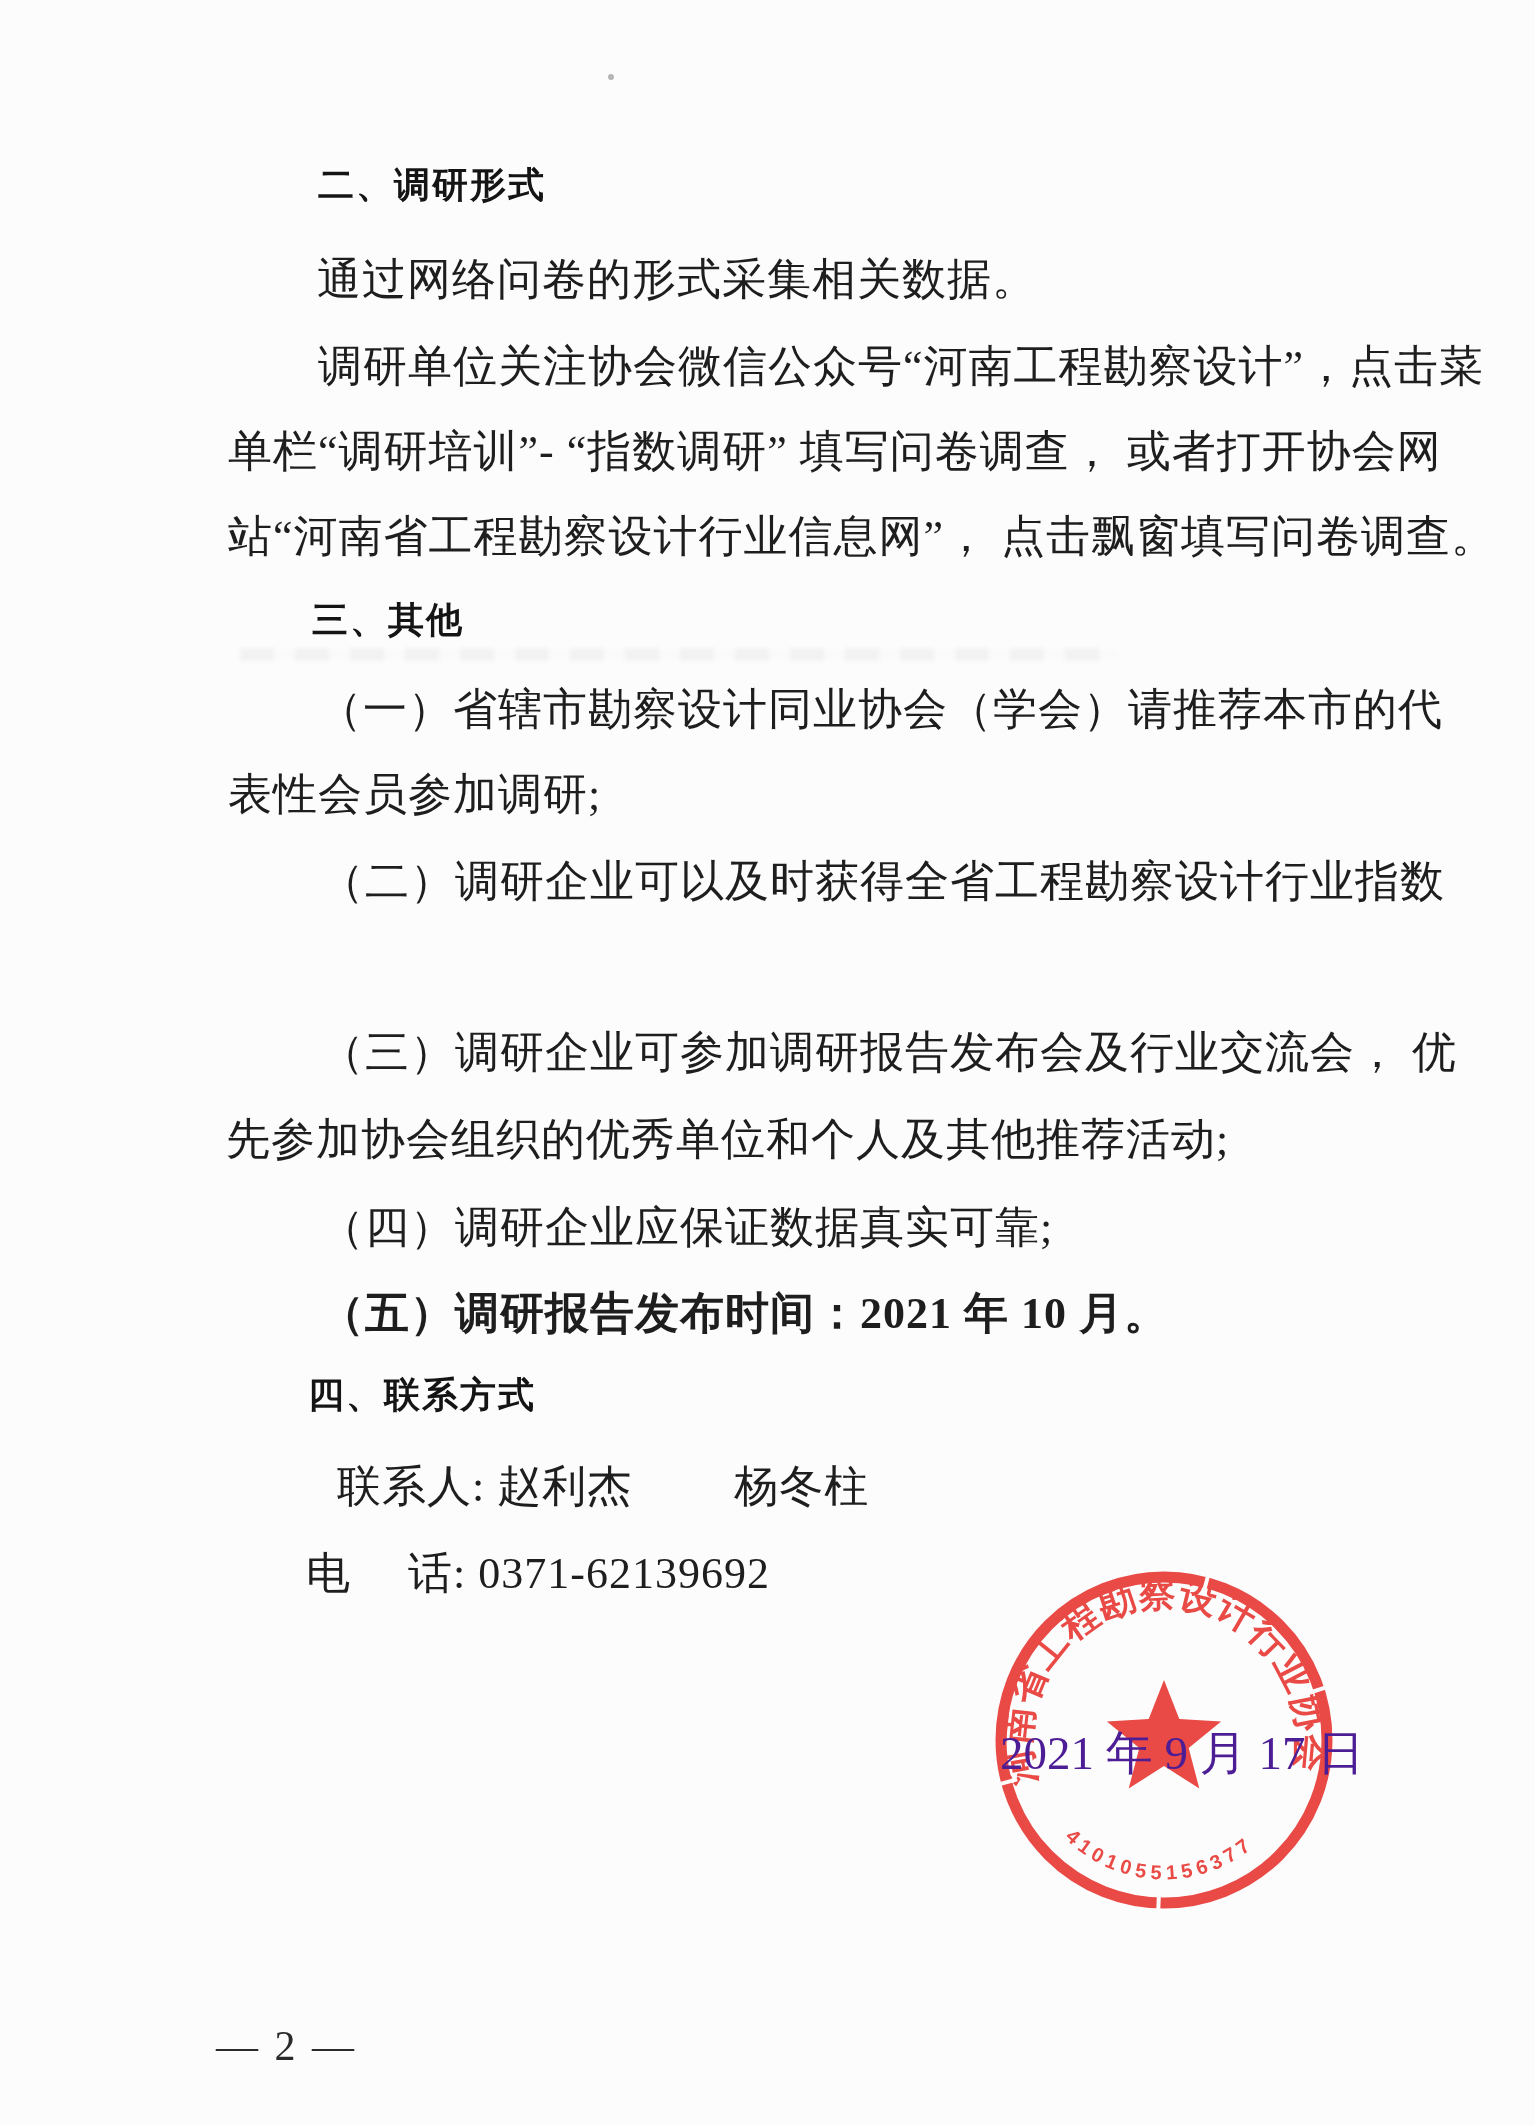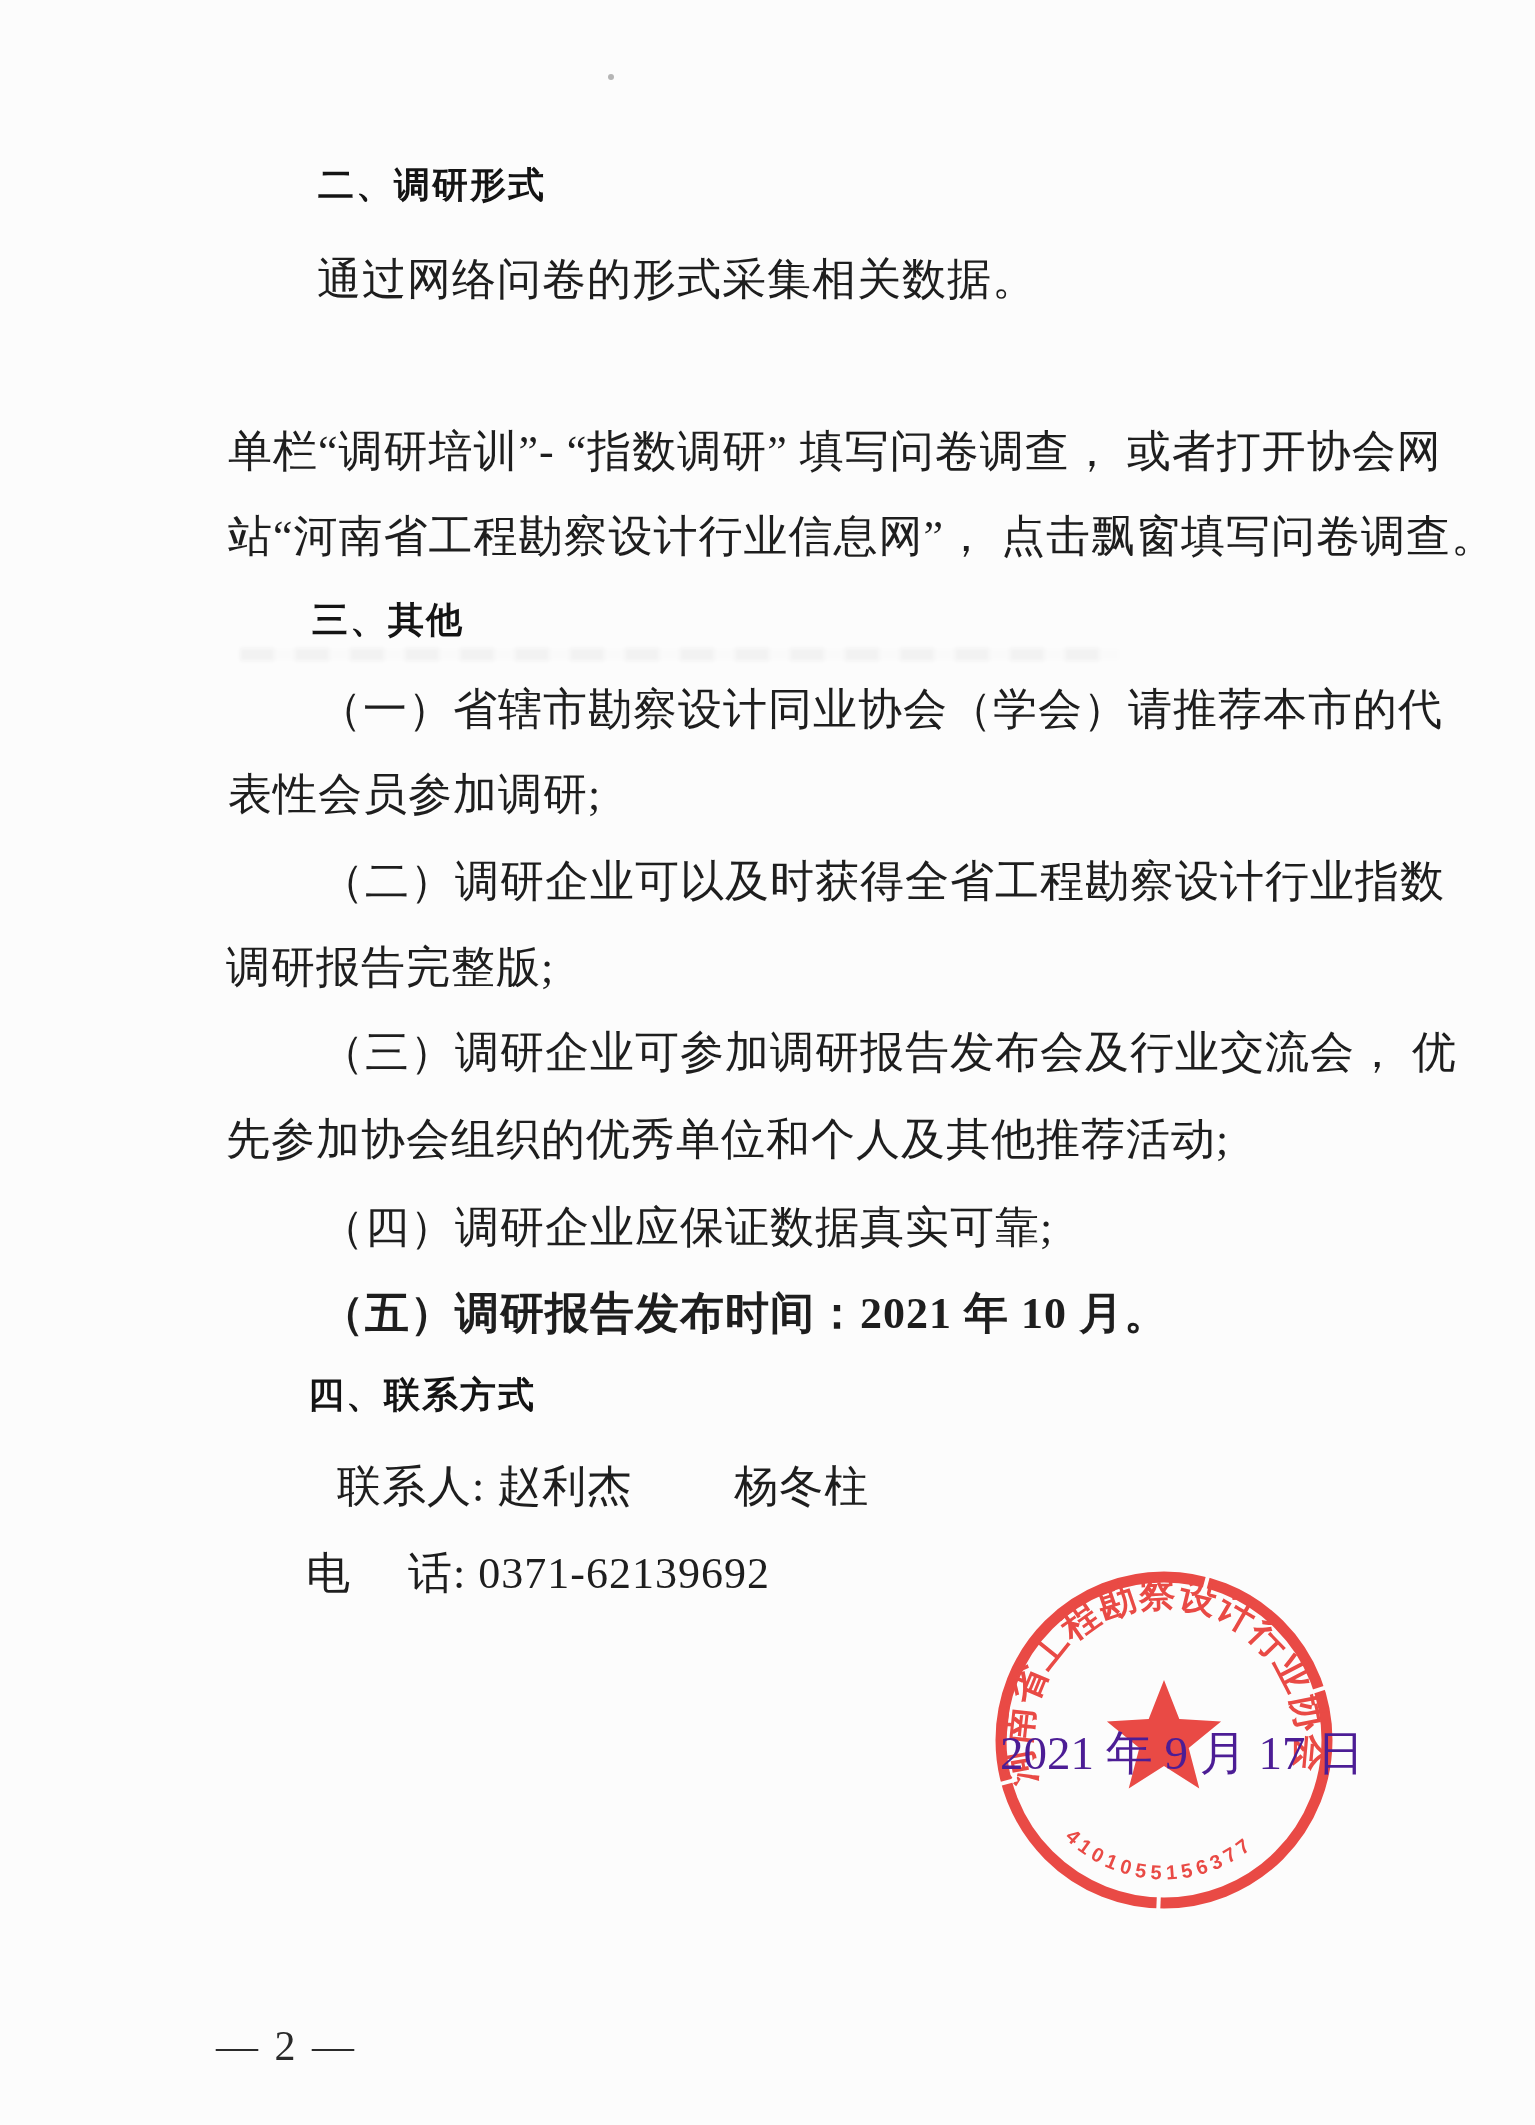--- a/index.html
+++ b/index.html
@@ -94,27 +94,27 @@
 </head>
 <body>
 
 <div class="page">
 
   <div class="speck"></div>
   <div class="smudge"></div>
 
   <div class="line heading l0">二、调研形式</div>
   <div class="line l1">通过网络问卷的形式采集相关数据。</div>
+  <div class="line l2">调研单位关注协会微信公众号“河南工程勘察设计”，点击菜</div>
   <div class="line l3">单栏“调研培训”- “指数调研” 填写问卷调查， 或者打开协会网</div>
   <div class="line l4">站“河南省工程勘察设计行业信息网”， 点击飘窗填写问卷调查。</div>
   <div class="line heading l5">三、其他</div>
   <div class="line l6">（一）省辖市勘察设计同业协会（学会）请推荐本市的代</div>
   <div class="line l7">表性会员参加调研;</div>
   <div class="line l8">（二）调研企业可以及时获得全省工程勘察设计行业指数</div>
-  <div class="line l9">调研报告完整版;</div>
   <div class="line l10">（三）调研企业可参加调研报告发布会及行业交流会， 优</div>
   <div class="line l11">先参加协会组织的优秀单位和个人及其他推荐活动;</div>
   <div class="line l12">（四）调研企业应保证数据真实可靠;</div>
   <div class="line l13">（五）调研报告发布时间：2021 年 10 月。</div>
   <div class="line heading l14">四、联系方式</div>
   <div class="line l15">联系人: 赵利杰　　 杨冬柱</div>
   <div class="line l16">电　 话: 0371-62139692</div>
 
   <svg class="seal" viewBox="0 0 348 354" aria-hidden="true">
     <circle cx="174" cy="177" r="163" fill="none" stroke="#e8413c" stroke-width="11"></circle>

